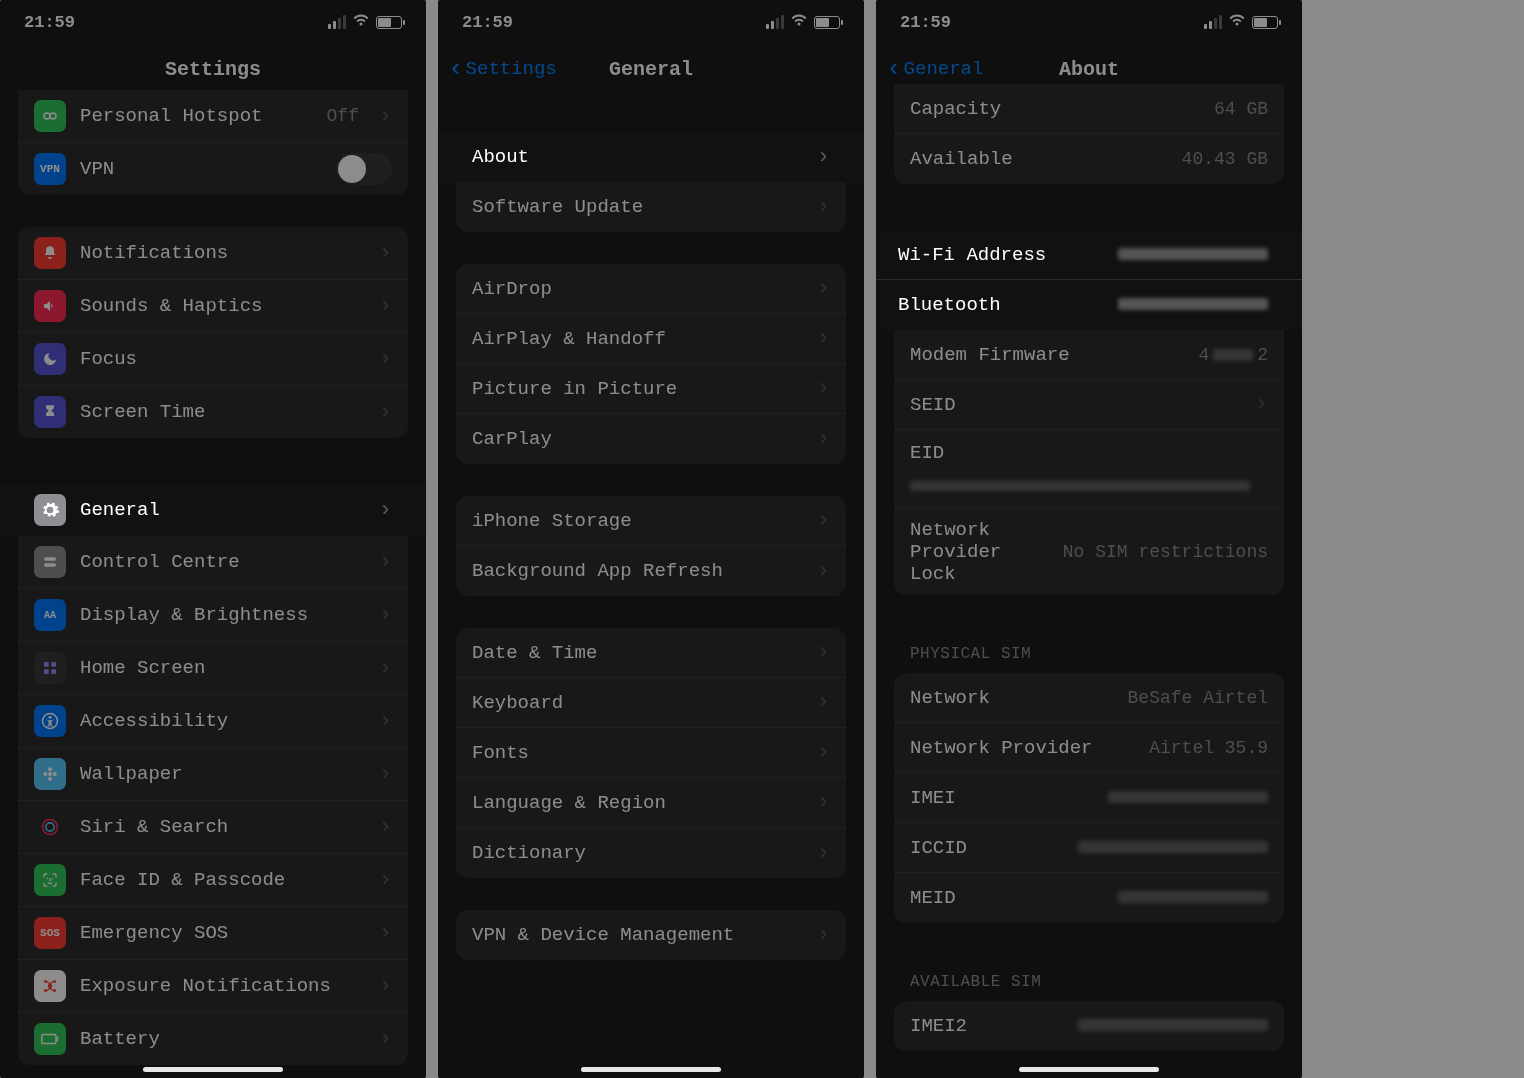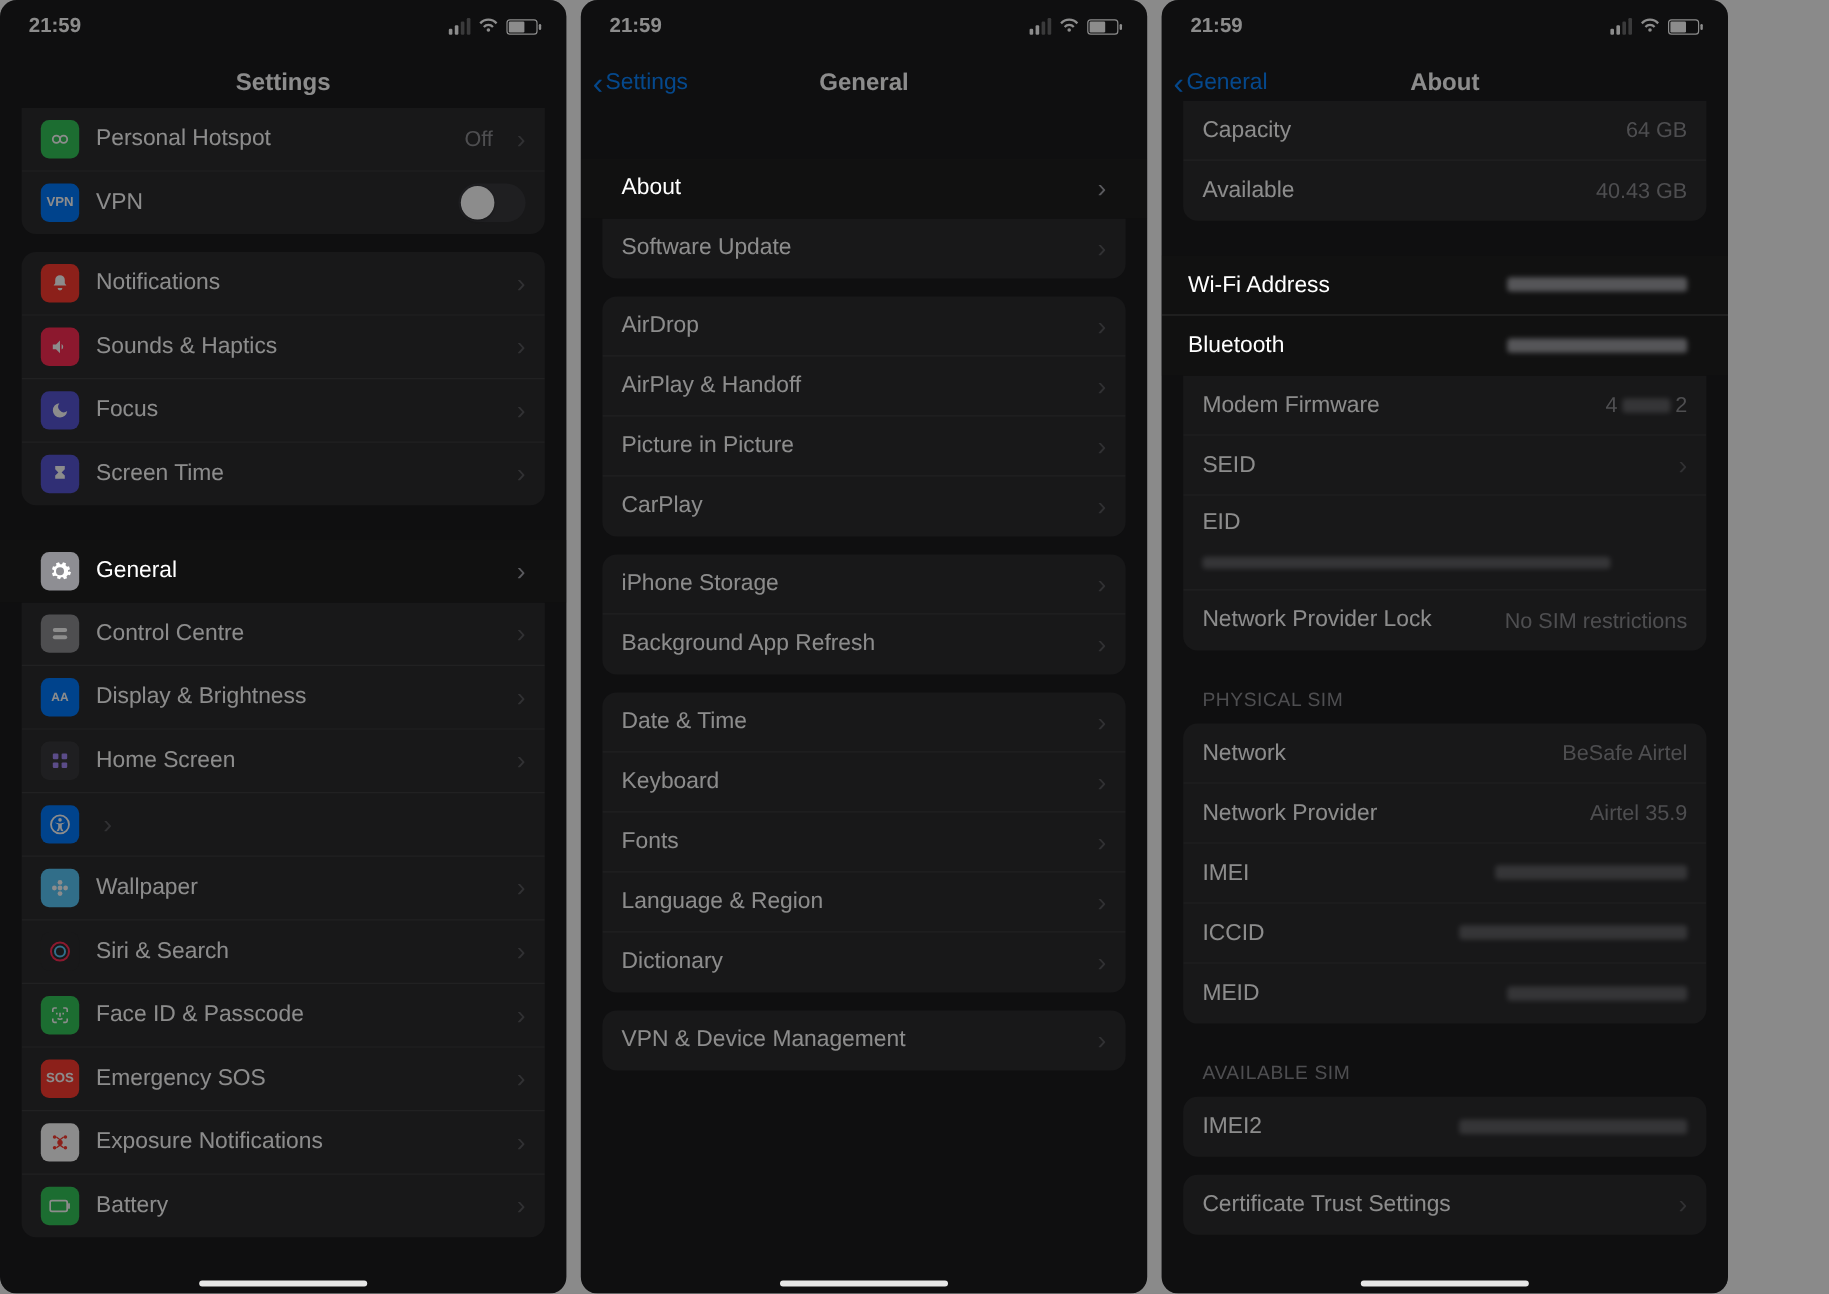--- a/index.html
+++ b/index.html
@@ -7,26 +7,27 @@
     background: #8a8a8a;
     font-family: -apple-system, BlinkMacSystemFont, "Segoe UI", Helvetica, Arial, sans-serif;
     width: 1524px;
     height: 1078px;
     display: flex;
     gap: 12px;
     padding: 0;
     overflow: hidden;
   }
   .phone {
-    width: 472px;
+    width: 426px;
     height: 1078px;
     background: #1c1c1e;
     position: relative;
     overflow: hidden;
-    border-radius: 14px;
+    border-radius: 2px;
+    font-family: Liberation Mono, monospace;
   }
   .dim-overlay {
     position: absolute;
     inset: 0;
     background: rgba(0,0,0,0.45);
     pointer-events: none;
     z-index: 5;
   }
   .statusbar {
     height: 44px;
@@ -59,21 +60,21 @@
   }
   .navbar .back .chev { font-size: 26px; line-height: 1; }
   .content {
     height: calc(100% - 94px);
     overflow: hidden;
     padding: 0 18px;
   }
   .group {
     background: #2c2c2e;
     border-radius: 12px;
-    margin: 15px 0;
+    margin: 32px 0;
     overflow: hidden;
   }
   .row {
     display: flex;
     align-items: center;
     min-height: 50px;
     padding: 10px 16px;
     color: #fff;
     font-size: 19px;
     border-bottom: 0.5px solid rgba(255,255,255,0.08);
@@ -323,20 +324,21 @@
         <span class="chevron">›</span>
       </div>
       <div class="row">
         <div class="icon" style="background:#007aff">
           <svg width="18" height="18" viewBox="0 0 24 24" fill="#fff">
               <circle cx="12" cy="12" r="10" fill="none" stroke="#fff" stroke-width="2"></circle>
               <circle cx="12" cy="7" r="2"></circle>
               <path d="M6 10l6 1 6-1-4 2v4l2 4-3-1-1-3-1 3-3 1 2-4v-4l-4-2z"></path>
             </svg>
         </div>
+        <span class="label">Accessibility</span>
         <span class="chevron">›</span>
       </div>
       <div class="row">
         <div class="icon" style="background:#5ac8fa">
           <svg width="16" height="16" viewBox="0 0 24 24" fill="#fff">
               <circle cx="12" cy="12" r="3"></circle>
               <circle cx="12" cy="5" r="3"></circle>
               <circle cx="12" cy="19" r="3"></circle>
               <circle cx="5" cy="12" r="3"></circle>
               <circle cx="19" cy="12" r="3"></circle>

